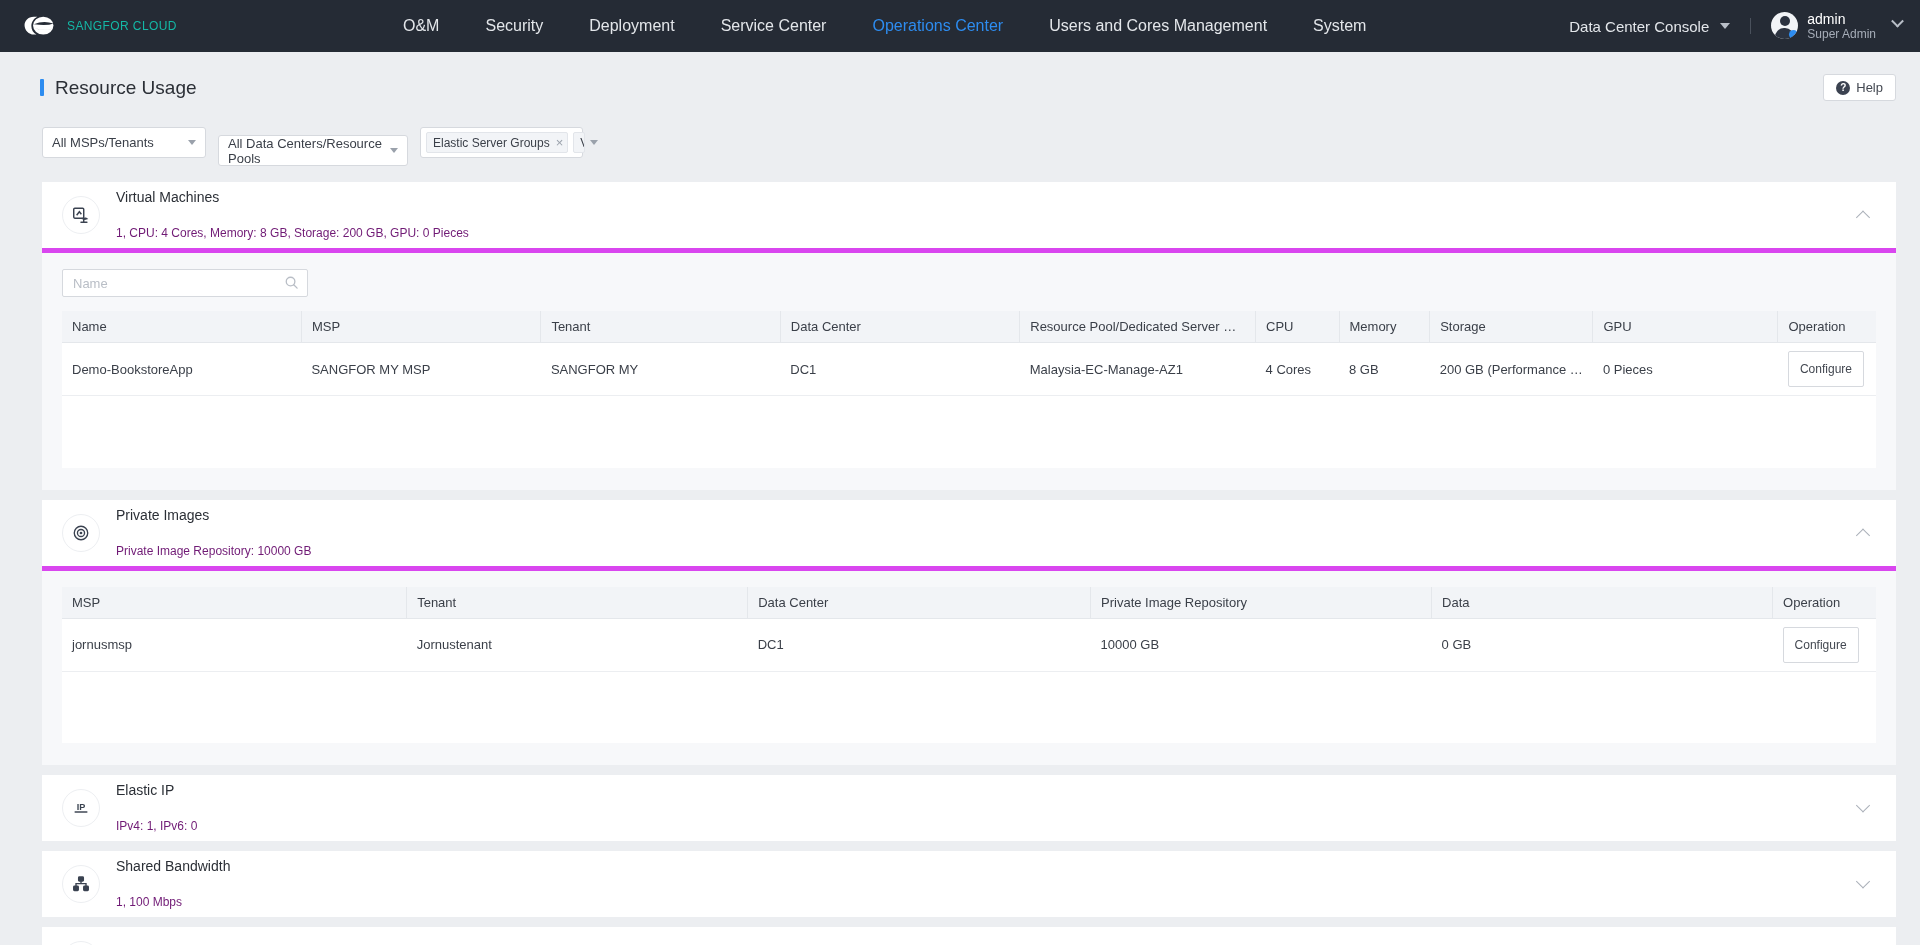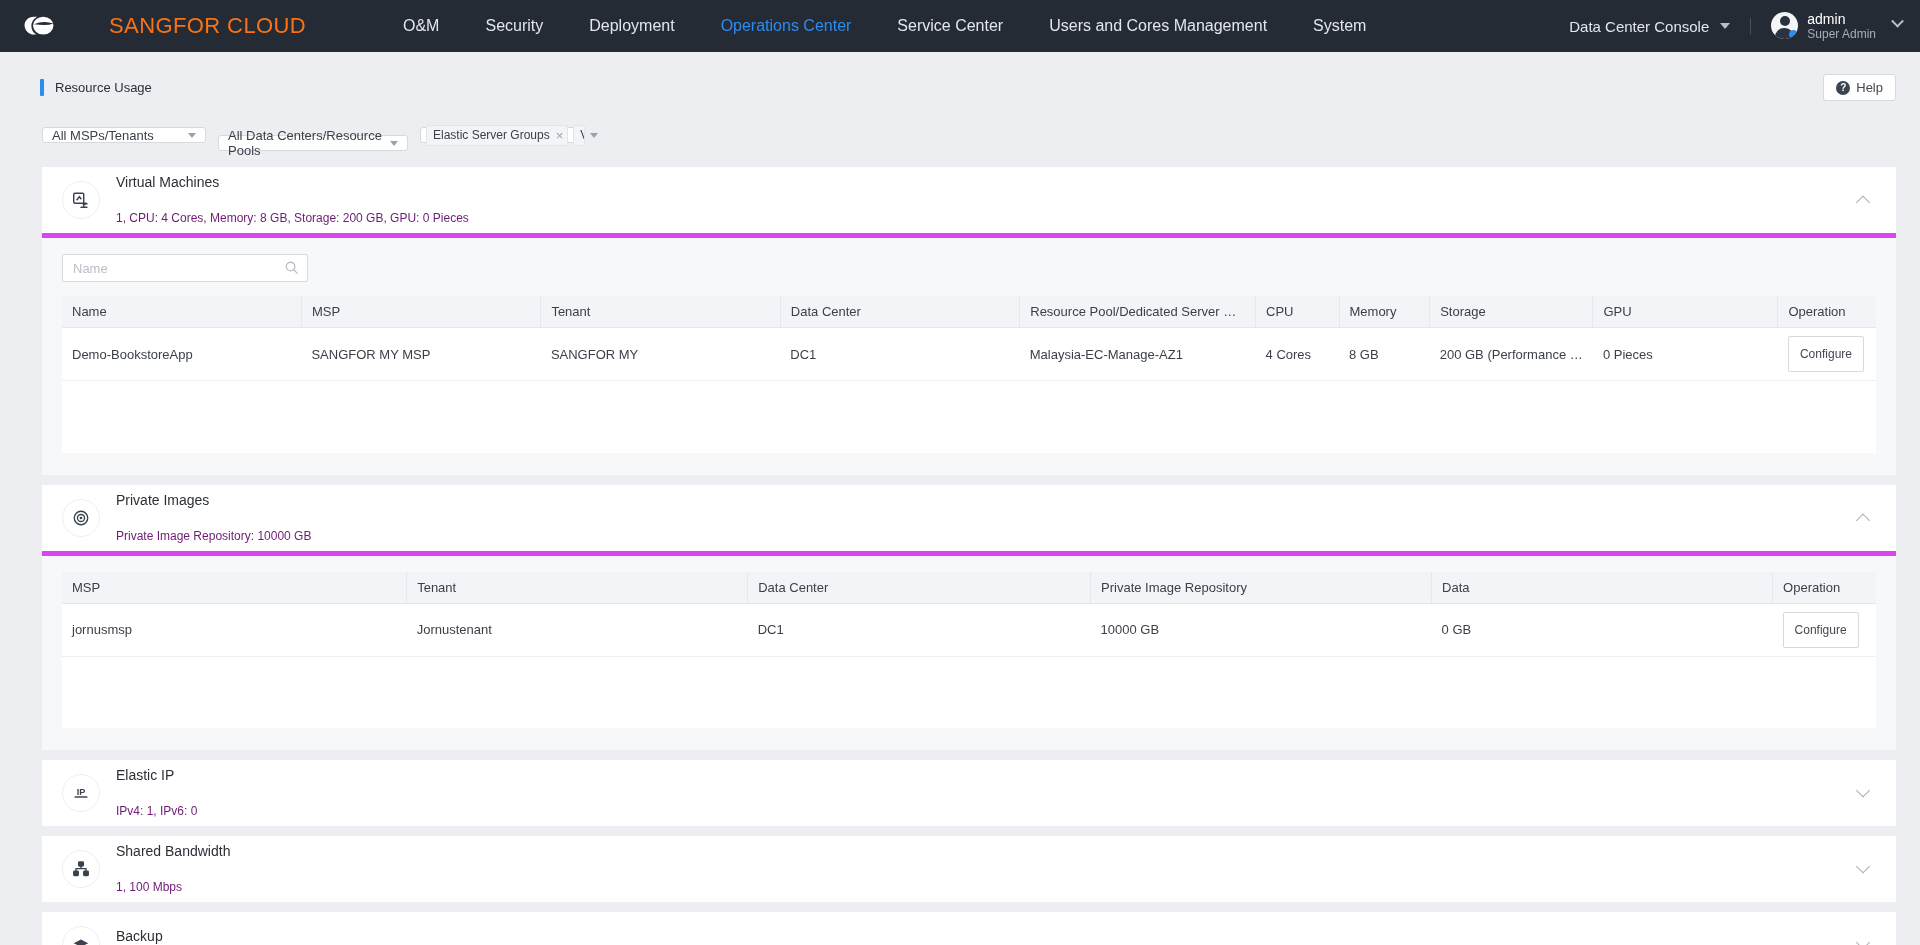--- a/index.html
+++ b/index.html
@@ -12,21 +12,21 @@
   }
 
   
   .topnav {
     height: 52px; background: #252b35;
     display: flex; align-items: center;
     position: relative;
   }
   .brand { display: flex; align-items: center; padding-left: 22px; width: 380px; flex: none; }
   .brand-logo { width: 34px; height: 26px; margin-right: 11px; flex: none; }
-  .brand-name { color: #f97316; font-size: 22px; letter-spacing: .4px; white-space: nowrap; margin-left: 42px; }
+  .brand-name { color: #14b8a6; font-size: 12px; letter-spacing: .4px; white-space: nowrap; }
 
   .nav-items { display: flex; align-items: center; gap: 0; flex: none; }
   .nav-item {
     color: #e3e6ea; font-size: 16px; padding: 0 23px;
     line-height: 52px; white-space: nowrap; cursor: pointer;
   }
   .nav-item.active { color: #2d8cf0; }
 
   .nav-right {
     position: absolute; right: 18px; top: 0; height: 52px;
@@ -56,37 +56,37 @@
     border-right: 2px solid #b9bfc8; border-bottom: 2px solid #b9bfc8;
     transform: rotate(45deg) translate(-3px,-3px);
   }
 
   
   .page { position: relative; height: 893px; background: #eceef1; }
 
   .page-head { display: flex; align-items: center; padding: 22px 24px 0 40px; }
   .title-wrap { display: flex; align-items: center; }
   .title-bar { width: 4px; height: 17px; background: #2d8cf0; margin-right: 11px; border-radius: 1px; }
-  .page-title { font-size: 13px; color: #2b2f36; }
+  .page-title { font-size: 19px; color: #2b2f36; }
   .help-btn {
     margin-left: auto; display: flex; align-items: center;
     border: 1px solid #d6d9de; background: #fff; border-radius: 3px;
     padding: 5px 12px; font-size: 13px; color: #434851; cursor: pointer;
   }
   .help-icon {
     width: 14px; height: 14px; border-radius: 50%;
     background: #3b4250; color: #fff; font-size: 10px; font-weight: bold;
     display: flex; align-items: center; justify-content: center;
     margin-right: 6px; line-height: 1;
   }
 
   
   .filters { display: flex; align-items: center; gap: 12px; padding: 18px 0 0 42px; }
   .select {
-    height: 16px; background: #fff; border: 1px solid #d6d9de; border-radius: 3px;
+    height: 31px; background: #fff; border: 1px solid #d6d9de; border-radius: 3px;
     display: flex; align-items: center; padding: 0 9px;
     font-size: 13px; color: #3a3f48; cursor: pointer; position: relative;
   }
   .select .caret {
     width:0;height:0;margin-left:auto;
     border-left:4.5px solid transparent;border-right:4.5px solid transparent;
     border-top:5px solid #9aa1ab;
   }
   .sel-msp { width: 164px; }
   .sel-dc  { width: 190px; margin-top: 16px; }
@@ -163,22 +163,22 @@
         <path d="M14 17 Q25 22 36 18 Q26 22 14 17 Z" fill="#252b35"></path>
       </svg>
     </span>
     <span class="brand-name">SANGFOR CLOUD</span>
   </div>
 
   <div class="nav-items">
     <div class="nav-item">O&amp;M</div>
     <div class="nav-item">Security</div>
     <div class="nav-item">Deployment</div>
+    <div class="nav-item">Service Center</div>
     <div class="nav-item active">Operations Center</div>
-    <div class="nav-item">Service Center</div>
     <div class="nav-item">Users and Cores Management</div>
     <div class="nav-item">System</div>
   </div>
 
   <div class="nav-right">
     <div class="console-sel">
       <span>Data Center Console</span>
       <span class="caret-down"></span>
     </div>
     <div class="nav-divider"></div>

